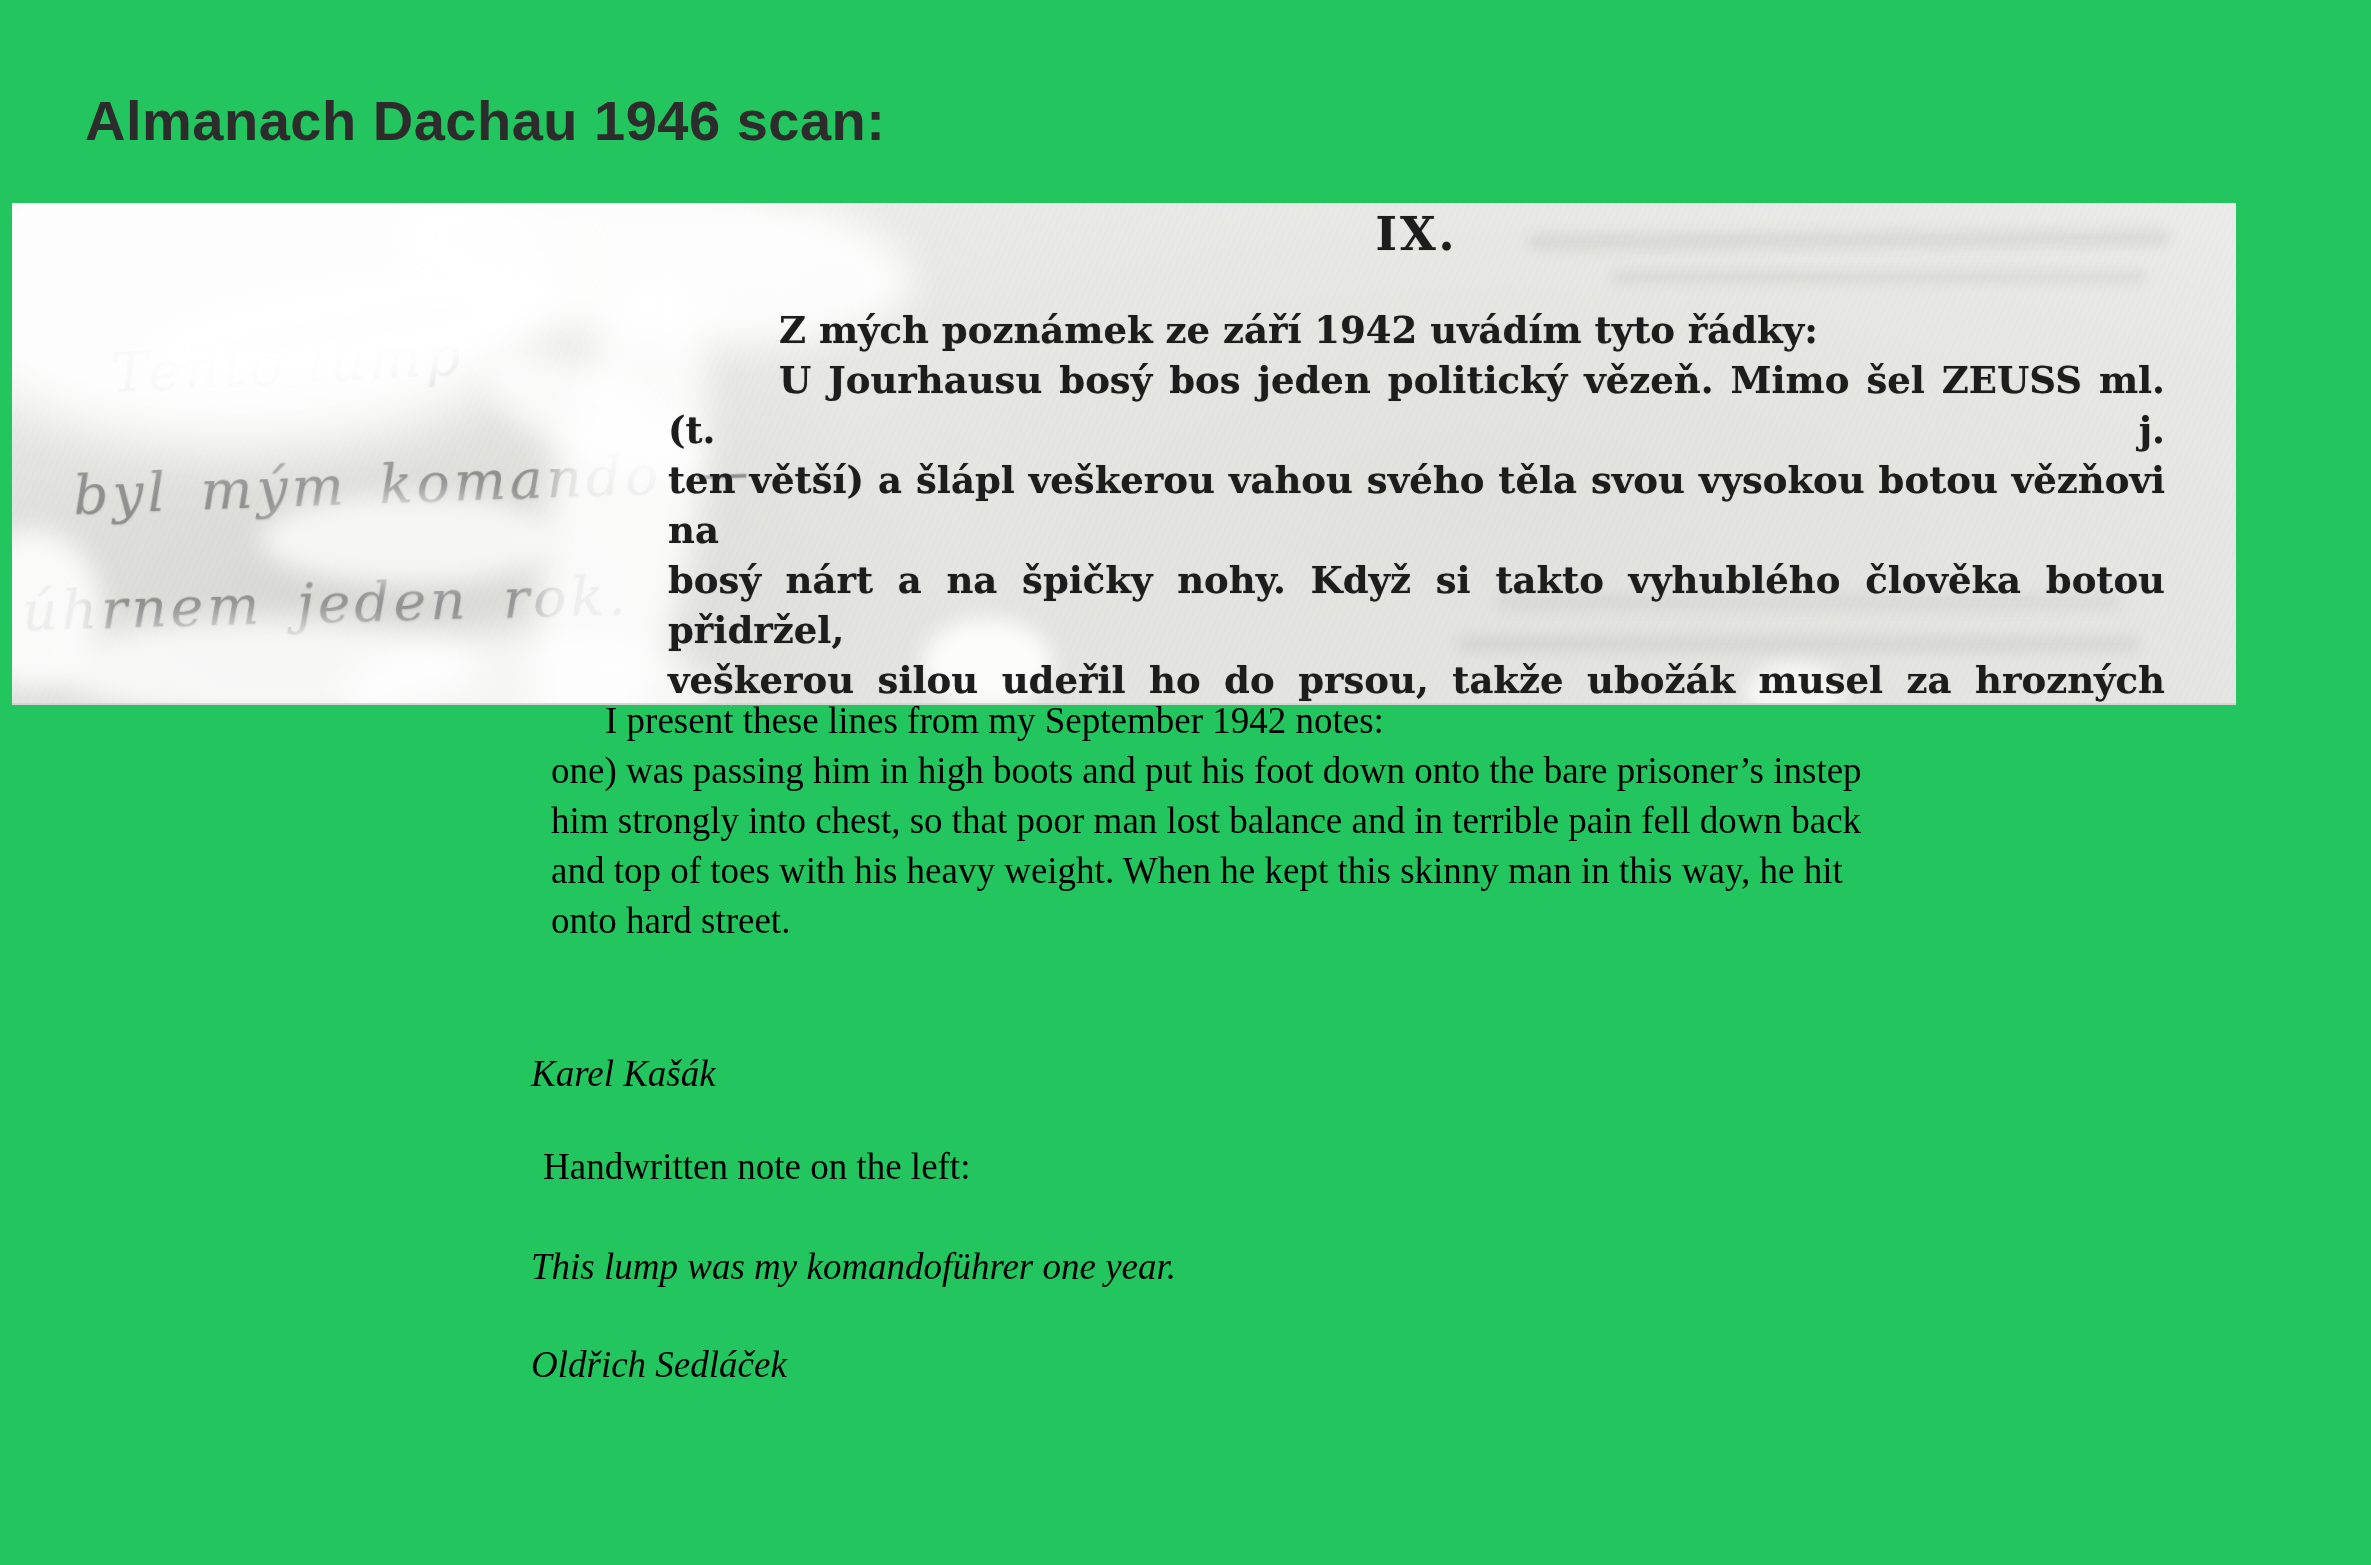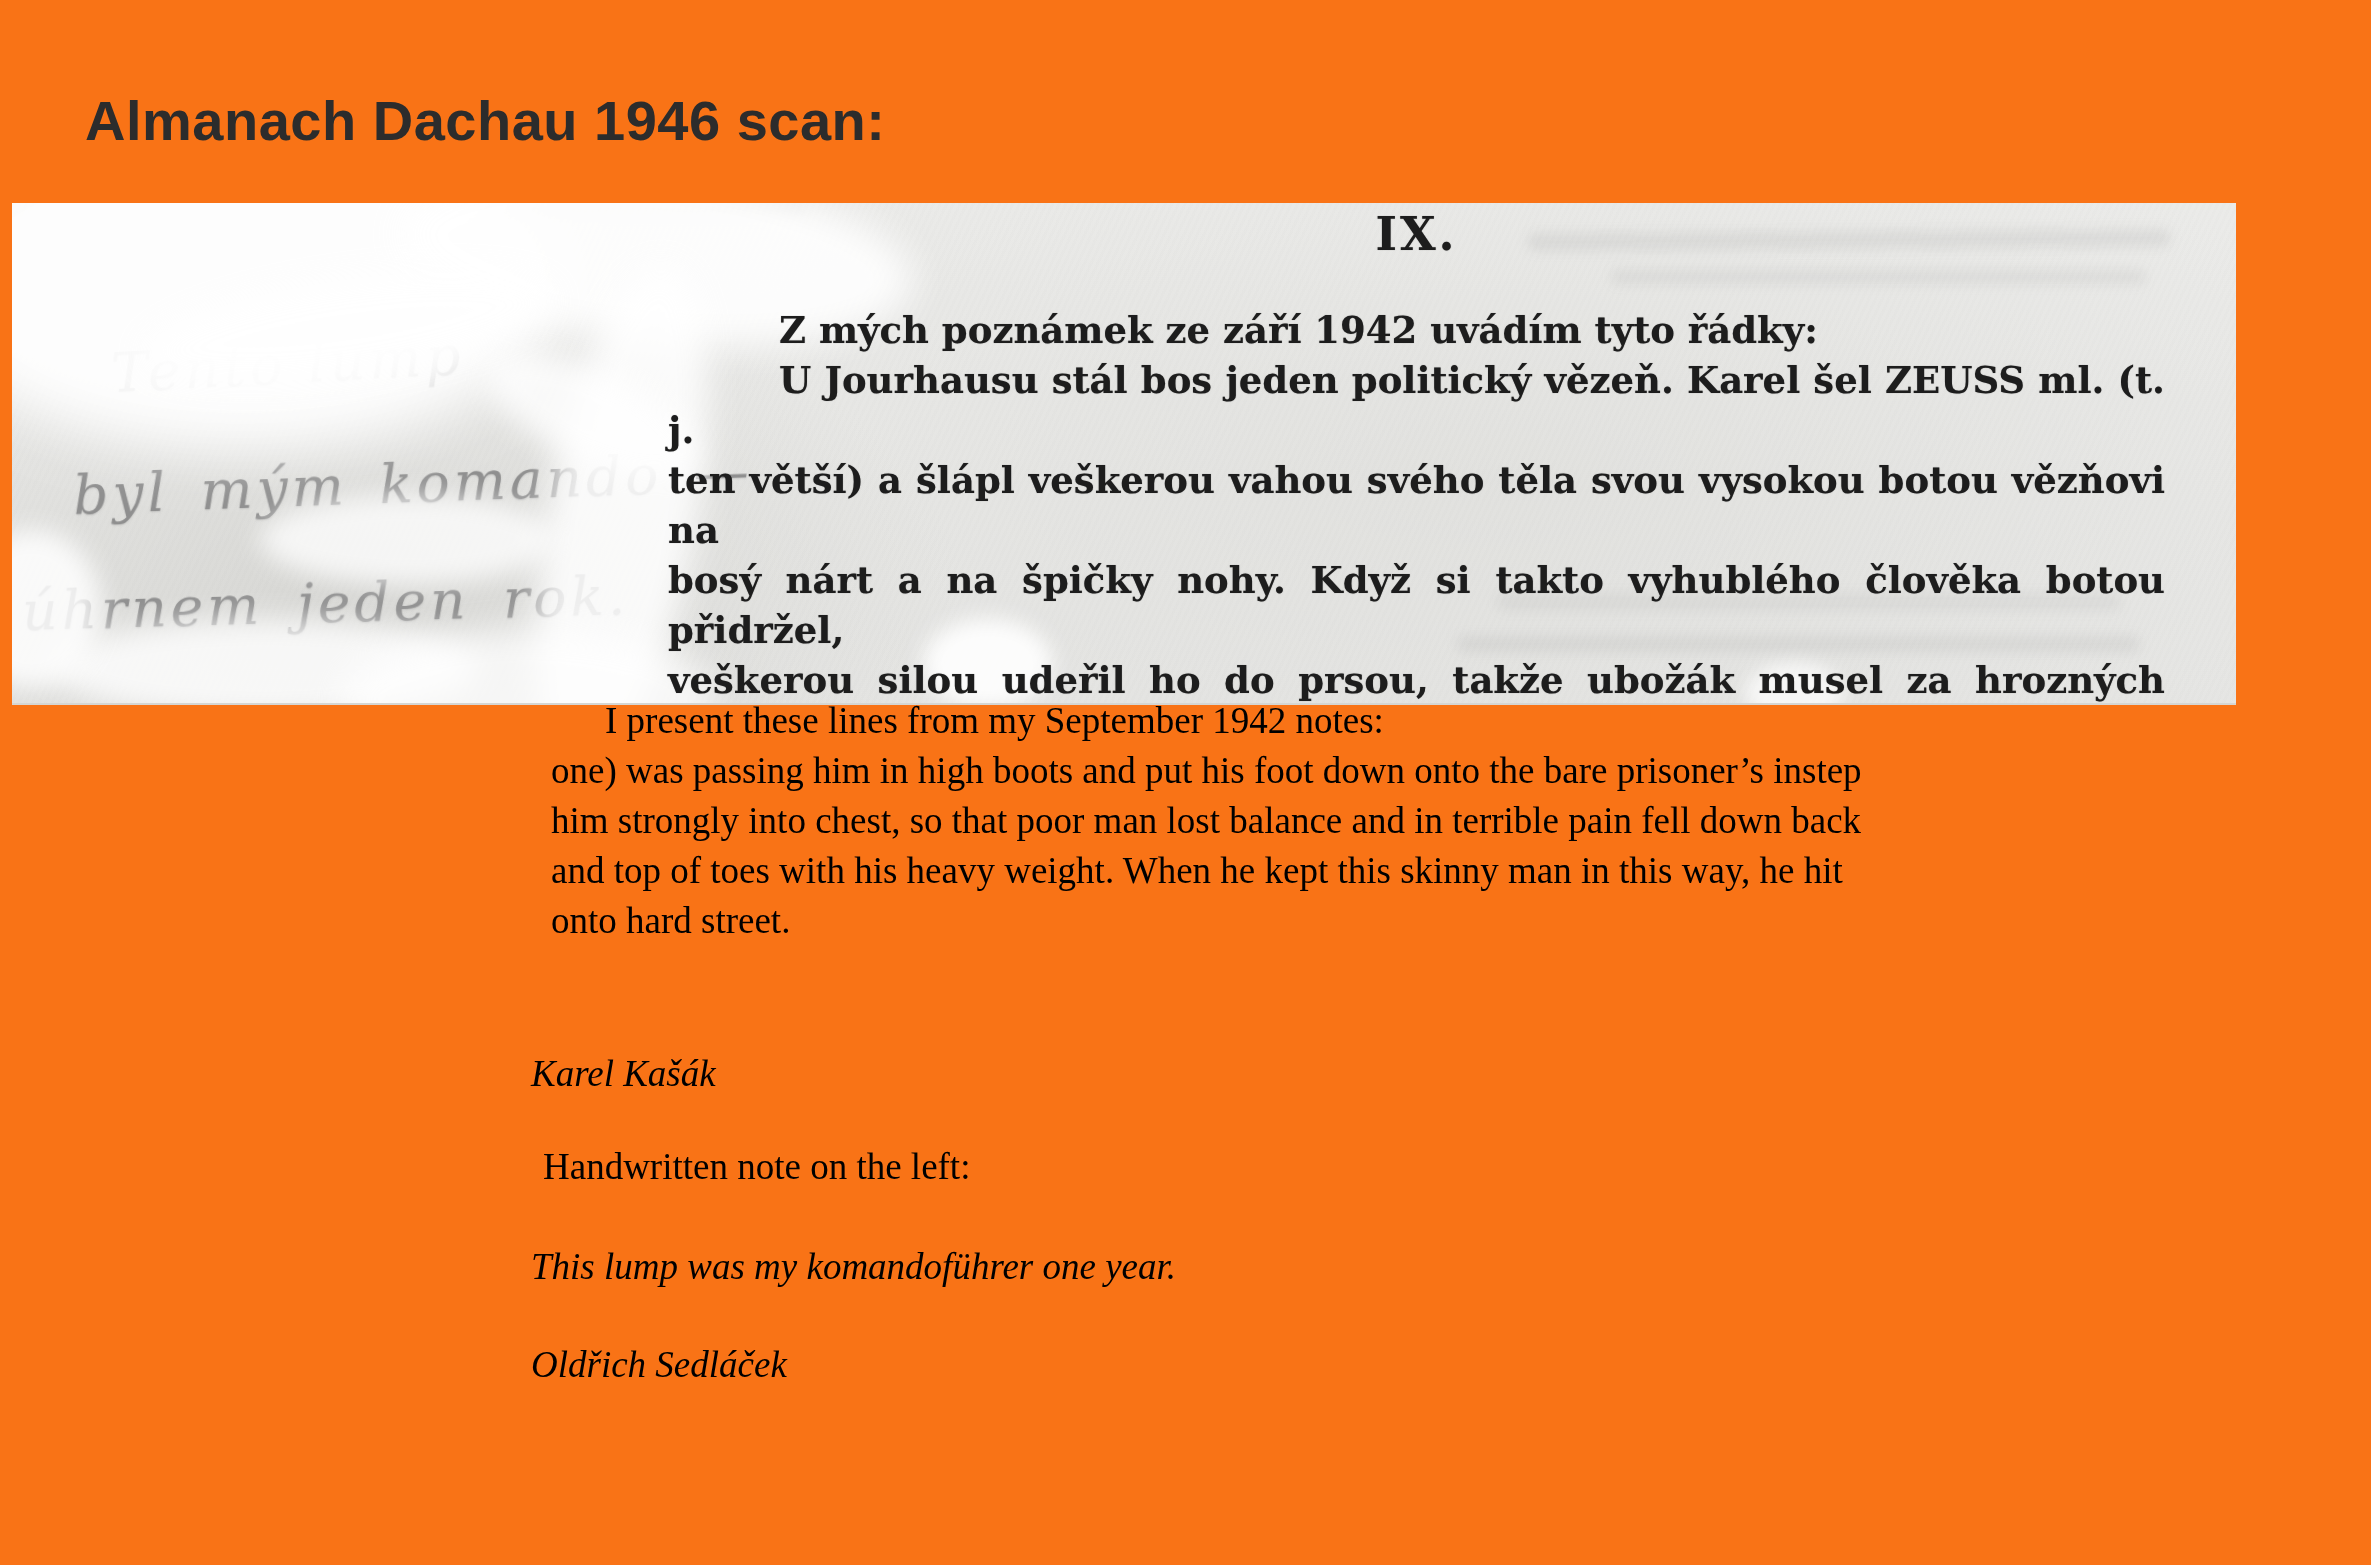--- a/index.html
+++ b/index.html
@@ -1,16 +1,16 @@
 <!DOCTYPE html>
 <html><head>
 <meta charset="utf-8">
 <style>
   html,body{margin:0;padding:0;background:#ffffff;}
-  .page{position:relative;width:2371px;height:1565px;background:#f97316;overflow:hidden;
+  .page{position:relative;width:2371px;height:1565px;background:#22c55e;overflow:hidden;
         font-family:"Liberation Serif",serif;}
 
   
   .title{position:absolute;left:85px;top:51px;
          font-family:"Liberation Sans",sans-serif;font-size:56px;line-height:1.15;
          color:#2c2c2c;letter-spacing:0.5px;white-space:nowrap;}
 
   
   .scan{position:absolute;left:12px;top:203px;width:2224px;height:500px;overflow:hidden;
         border-bottom:2px solid #d6d6d3;
@@ -104,21 +104,21 @@
     <div class="blob b6"></div>
     <div class="blob b7"></div>
     <div class="blob b8"></div>
     <div class="blob b9"></div>
     <div class="blob b10"></div>
 
     <div class="print-col">
       <div class="section-no">IX.</div>
       <div class="cz-lines">
         <div class="cz indent left-last">Z mých poznámek ze září 1942 uvádím tyto řádky:</div>
-        <div class="cz indent">U Jourhausu stál bos jeden politický vězeň. Karel šel ZEUSS ml. (t. j.</div>
+        <div class="cz indent">U Jourhausu bosý bos jeden politický vězeň. Mimo šel ZEUSS ml. (t. j.</div>
         <div class="cz">ten větší) a šlápl veškerou vahou svého těla svou vysokou botou vězňovi na</div>
         <div class="cz">bosý nárt a na špičky nohy. Když si takto vyhublého člověka botou přidržel,</div>
         <div class="cz">veškerou silou udeřil ho do prsou, takže ubožák musel za hrozných bolestí</div>
 
       </div>
     </div>
   </div>
 
   <div class="english">
     <div class="en indent">I present these lines from my September 1942 notes:</div>

